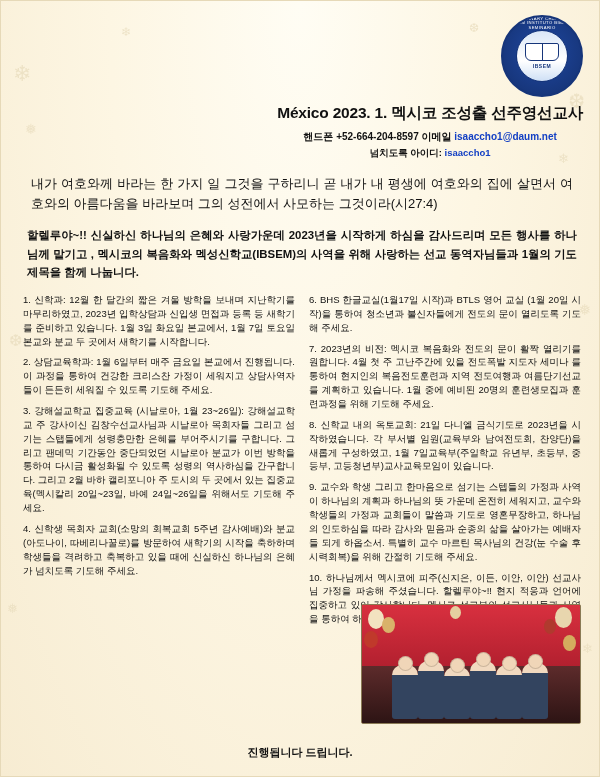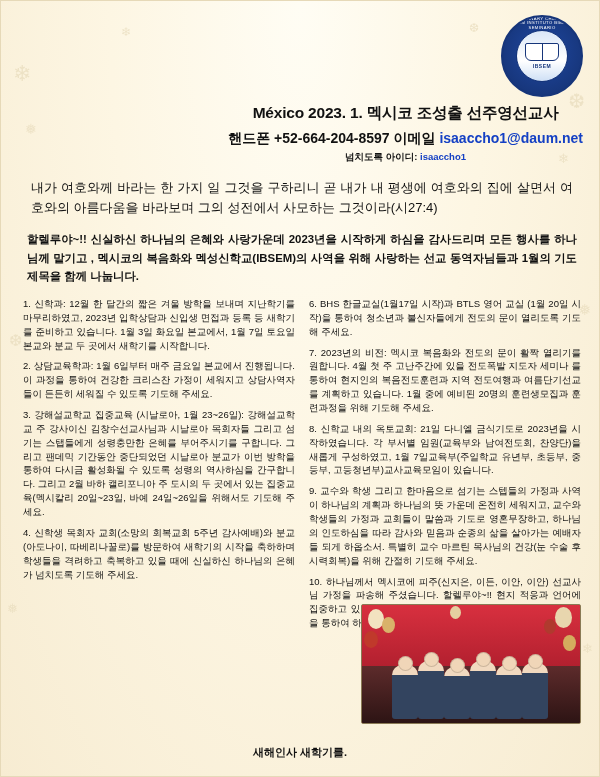--- a/index.html
+++ b/index.html
@@ -108,21 +108,21 @@
     padding-top: 6px;
   }
   .doc-title {
     font-size: 15.5px;
     font-weight: bold;
     color: #111111;
     letter-spacing: -.2px;
   }
   .contact-line {
     margin-top: 6px;
-    font-size: 14px;
+    font-size: 10px;
     color: #111;
     font-weight: bold;
   }
   .contact-line .mail { color: #1440c4; }
   .contact-line2 {
     margin-top: 3px;
     font-size: 9.5px;
     color: #111;
     font-weight: bold;
   }
@@ -306,16 +306,16 @@
       </div>
     <div class="person" style="left:134px; height:54px;">
         <span class="head" style="left:6px; top:-9px;"></span>
       </div>
     <div class="person" style="left:160px; height:56px;">
         <span class="head" style="left:6px; top:-9px;"></span>
       </div>
   </div>
 
   <div class="footer">
-    <div class="f2">새해인사 새학기를.</div>
+    <div class="f2">진행됩니다 드립니다.</div>
   </div>
 
 </div>
 
 </body></html>

